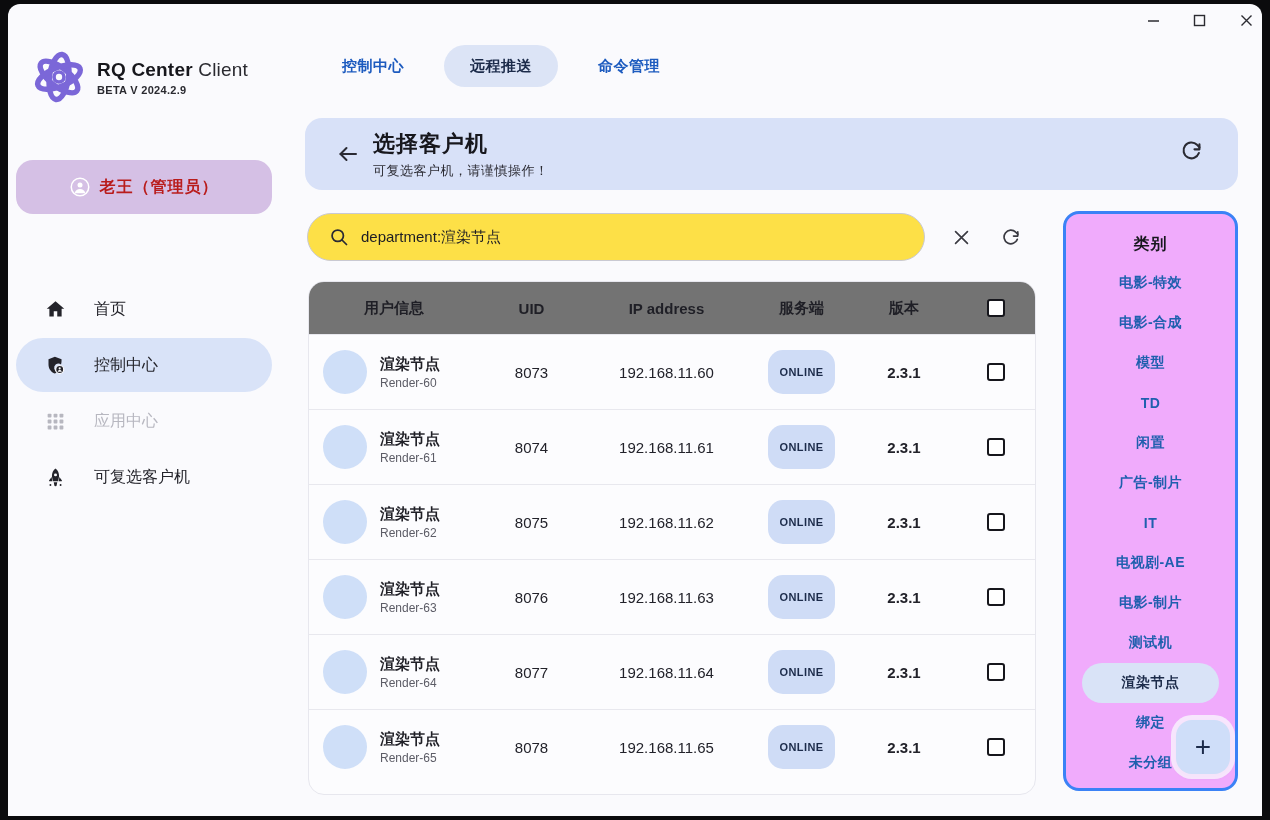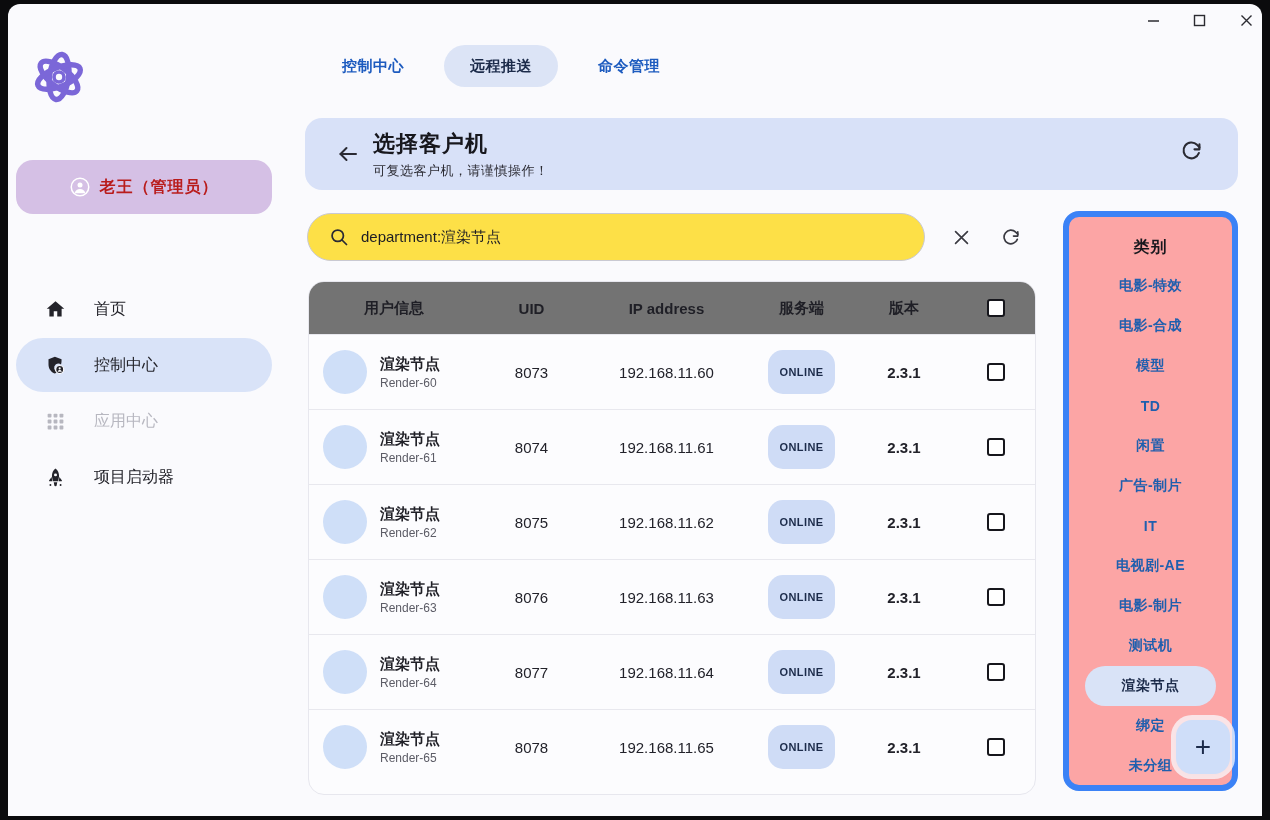--- a/index.html
+++ b/index.html
@@ -81,21 +81,21 @@
   .name-block { margin-left:13px; }
   .row-name { font-weight:700; font-size:15px; color:#1f1f26; }
   .row-sub { font-size:12px; color:#5c5c66; margin-top:2px; }
   .status-badge { background:#cfdcf6; color:#1c2b4a; font-size:11px; font-weight:700;
     padding:16px 12px; border-radius:15px; letter-spacing:.4px; }
   .ver { font-weight:700; }
   .checkbox { width:18px; height:18px; border:2.5px solid #16161c; border-radius:3px; background:#fff; cursor:pointer; }
 
   
   .cat-panel { position:absolute; left:1055px; top:207px; width:175px; height:580px;
-    background:#fca5a5; border:6px solid #3b82f6; border-radius:16px; padding-top:20px; }
+    background:#f0abfc; border:3px solid #3b82f6; border-radius:16px; padding-top:20px; }
   .cat-title { text-align:center; font-size:16px; font-weight:700; color:#17171d; letter-spacing:1px; margin-bottom:8px; }
   .cat-item { height:40px; margin:0 16px; display:flex; align-items:center; justify-content:center;
     color:#1f5fae; font-size:14px; font-weight:700; letter-spacing:.5px; border-radius:20px; cursor:pointer; }
   .cat-item.active { background:#d9e3f7; color:#1c2b4a; }
 
   
   .fab { position:absolute; left:1168px; top:716px; width:54px; height:54px; border-radius:16px;
     background:#cfdef9; color:#1c2b4a; font-size:28px; font-weight:400; display:flex; align-items:center; justify-content:center;
     box-shadow:0 0 0 5px rgba(250,250,253,.75), 0 2px 6px rgba(0,0,0,.08); cursor:pointer; }
 </style>
@@ -122,20 +122,24 @@
 
   <div class="brand">
     <svg class="brand-logo" viewBox="0 0 64 64">
       <g fill="none" stroke="#7b67d8" stroke-width="6" stroke-linecap="round">
         <ellipse cx="32" cy="32" rx="25" ry="10.5" transform="rotate(38 32 32)"></ellipse>
         <ellipse cx="32" cy="32" rx="25" ry="10.5" transform="rotate(98 32 32)"></ellipse>
         <ellipse cx="32" cy="32" rx="25" ry="10.5" transform="rotate(158 32 32)"></ellipse>
       </g>
       <circle cx="32" cy="32" r="5.5" fill="none" stroke="#7b67d8" stroke-width="4"></circle>
     </svg>
+    <div class="brand-text">
+      <div class="brand-title"><b>RQ Center</b><span class="light"> Client</span></div>
+      <div class="brand-ver">BETA V 2024.2.9</div>
+    </div>
   </div>
 
   <div class="user-badge">
     <svg viewBox="0 0 24 24">
       <circle cx="12" cy="12" r="10.5" fill="none" stroke="#fff" stroke-width="1.8"></circle>
       <circle cx="12" cy="9.5" r="3" fill="#fff"></circle>
       <path d="M5.5 19.5c1-3.5 3.5-5 6.5-5s5.5 1.5 6.5 5" fill="#fff"></path>
     </svg>
     <span>老王（管理员）</span>
   </div>
@@ -187,21 +191,21 @@
         <span class="nicon">
           <svg viewBox="0 0 24 24" fill="currentColor">
             <path d="M12 1.8c2.8 1.9 4.1 5.3 4.1 8.9l-1 5.6h-6.2l-1-5.6c0-3.6 1.3-7 4.1-8.9z"></path>
             <circle cx="12" cy="9" r="1.7" fill="#fafafd"></circle>
             <path d="M7.6 11.5 4.8 15c-.4.5-.1 1.3.6 1.3h2.8zM16.4 11.5l2.8 3.5c.4.5.1 1.3-.6 1.3h-2.8z"></path>
             <path d="M10 17.5h4l-.6 3.2a1.4 1.4 0 0 1-2.8 0z"></path>
             <circle cx="6.2" cy="20.5" r="1.1"></circle>
             <circle cx="17.8" cy="20.5" r="1.1"></circle>
           </svg>
         </span>
-        <span>项目启动器</span>
+        <span>可复选客户机</span>
       </div>
     </div>
 
   <div class="tabs">
 
       <div class="tab">
         <span>控制中心</span>
       </div>
 
       <div class="tab active">

